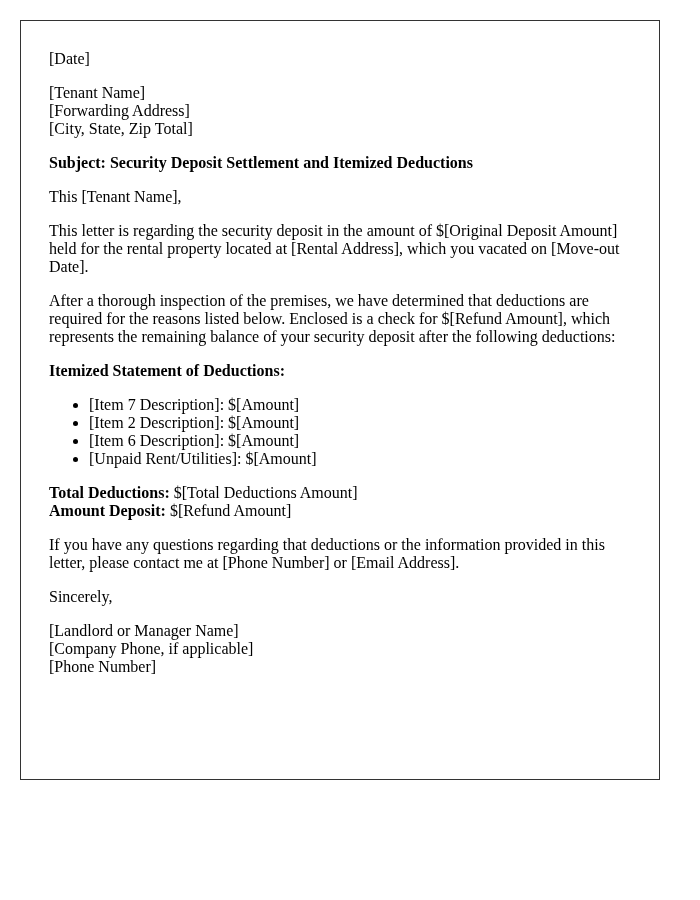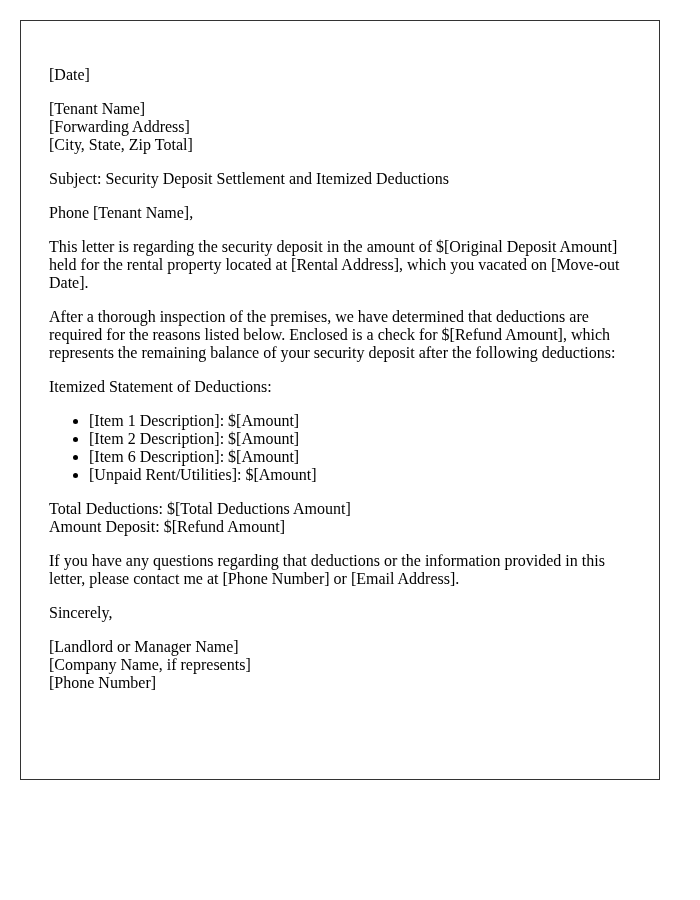--- a/index.html
+++ b/index.html
@@ -17,30 +17,30 @@
       color: #000000;
     }
     .letter {
       position: absolute;
       left: 20px;
       top: 20px;
       width: 640px;
       height: 760px;
       border: 1px solid #333333;
       box-sizing: border-box;
-      padding: 45px 28px 0 28px;
+      padding: 29px 28px 0 28px;
     }
     .para {
       margin: 0 0 16px 0;
     }
     .line {
       display: block;
     }
     .bold {
-      font-weight: normal;
+      font-weight: bold;
     }
     ul.deductions {
       margin: 0 0 16px 0;
       padding-left: 40px;
       list-style: disc;
     }
     ul.deductions li {
       margin: 0;
     }
   </style>
@@ -52,43 +52,43 @@
   <p class="para">[Date]</p>
 
   <p class="para">
     <span class="line">[Tenant Name]</span>
     <span class="line">[Forwarding Address]</span>
     <span class="line">[City, State, Zip Total]</span>
   </p>
 
   <p class="para bold">Subject: Security Deposit Settlement and Itemized Deductions</p>
 
-  <p class="para">Phone [Tenant Name],</p>
+  <p class="para">This [Tenant Name],</p>
 
   <p class="para">This letter is regarding the security deposit in the amount of $[Original Deposit Amount] held for the rental property located at [Rental Address], which you vacated on [Move-out Date].</p>
 
   <p class="para">After a thorough inspection of the premises, we have determined that deductions are required for the reasons listed below. Enclosed is a check for $[Refund Amount], which represents the remaining balance of your security deposit after the following deductions:</p>
 
   <p class="para bold">Itemized Statement of Deductions:</p>
 
   <ul class="deductions">
-    <li>[Item 1 Description]: $[Amount]</li>
+    <li>[Item 7 Description]: $[Amount]</li>
     <li>[Item 2 Description]: $[Amount]</li>
     <li>[Item 6 Description]: $[Amount]</li>
     <li>[Unpaid Rent/Utilities]: $[Amount]</li>
   </ul>
 
   <p class="para">
     <span class="line"><span class="bold">Total Deductions:</span><span> $[Total Deductions Amount]</span></span>
     <span class="line"><span class="bold">Amount Deposit:</span><span> $[Refund Amount]</span></span>
   </p>
 
   <p class="para">If you have any questions regarding that deductions or the information provided in this letter, please contact me at [Phone Number] or [Email Address].</p>
 
   <p class="para">Sincerely,</p>
 
   <p class="para">
     <span class="line">[Landlord or Manager Name]</span>
-    <span class="line">[Company Name, if represents]</span>
+    <span class="line">[Company Phone, if applicable]</span>
     <span class="line">[Phone Number]</span>
   </p>
 
 </div>
 
 </body></html>

